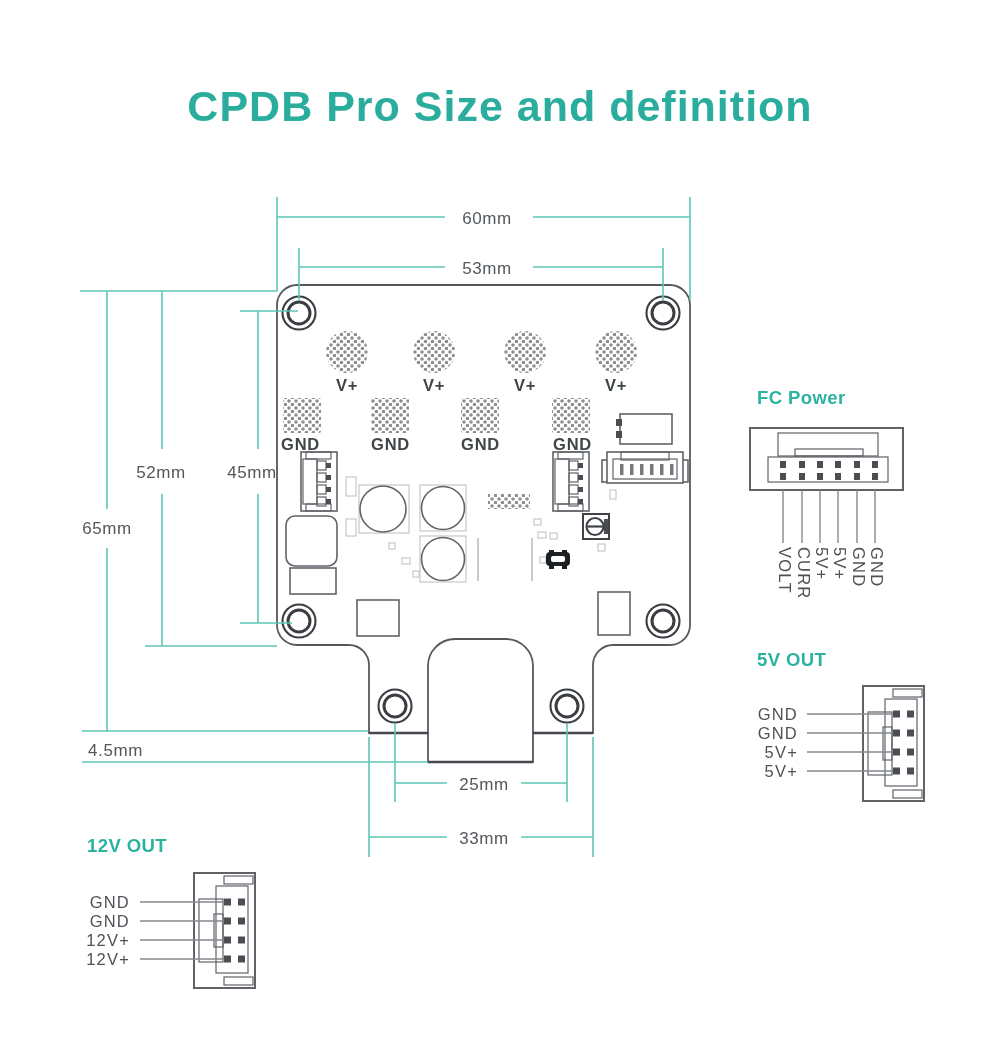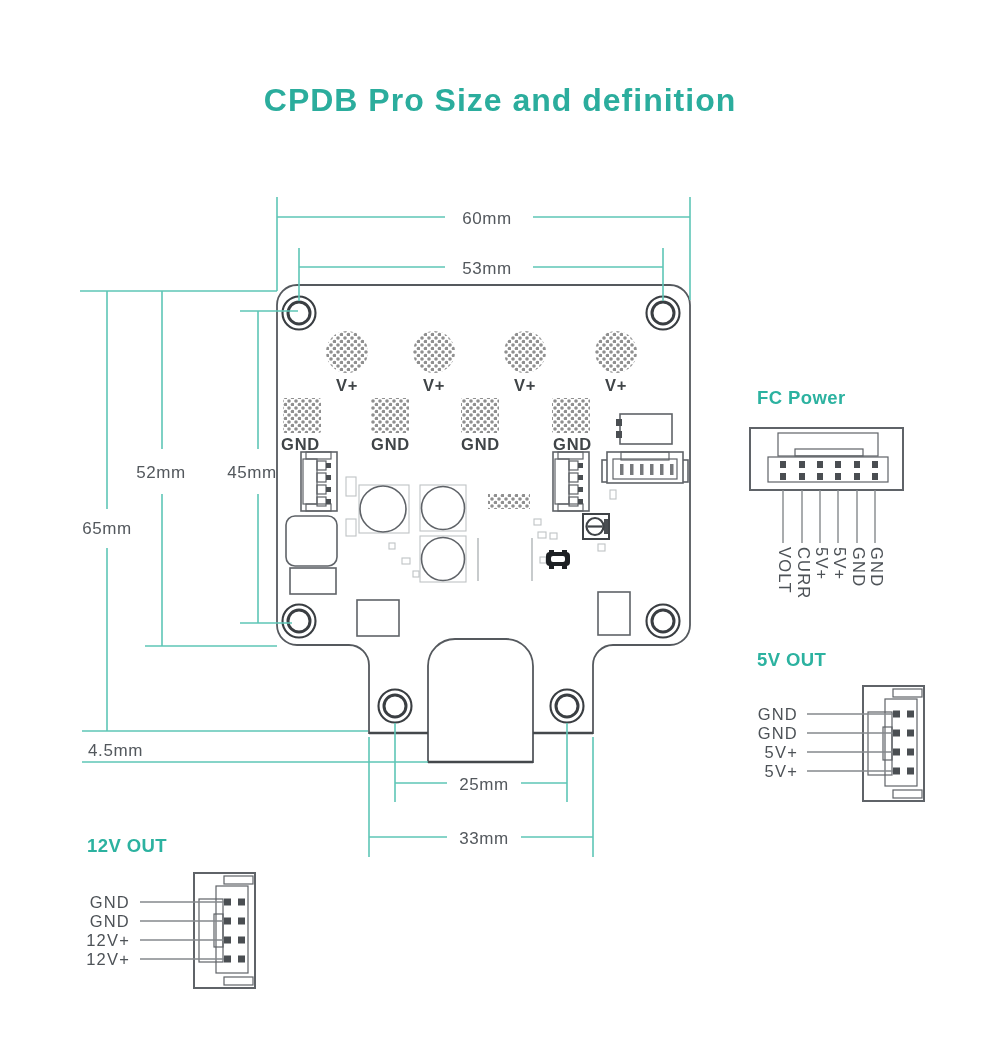--- a/index.html
+++ b/index.html
@@ -1,19 +1,19 @@
 <!DOCTYPE html>
 <html><head>
 <meta charset="utf-8">
 <style>
   html,body{margin:0;padding:0;background:#ffffff;}
   .canvas{position:relative;width:1000px;height:1050px;background:#ffffff;overflow:hidden;
           font-family:"Liberation Sans",sans-serif;}
   .page-title{position:absolute;top:82px;left:0;width:1000px;text-align:center;
-              font-size:32px;font-weight:700;color:#2bad9d;letter-spacing:1px;}
+              font-size:43px;font-weight:700;color:#2bad9d;letter-spacing:1px;}
   svg{position:absolute;top:0;left:0;}
   .dim{stroke:#5ec6b6;stroke-width:1.6;fill:none;}
   .dimtxt{font-family:"Liberation Sans",sans-serif;font-size:17px;fill:#53585d;letter-spacing:.6px;}
   .padtxt{font-family:"Liberation Sans",sans-serif;font-size:16.5px;font-weight:600;fill:#404548;letter-spacing:.8px;}
   .sectxt{font-family:"Liberation Sans",sans-serif;font-size:18.5px;font-weight:700;fill:#2cb2a0;letter-spacing:.4px;}
   .pintxt{font-family:"Liberation Sans",sans-serif;font-size:16.5px;fill:#4d5257;letter-spacing:1.2px;}
   .bline{stroke:#55595e;stroke-width:1.8;fill:#ffffff;}
   .comp{stroke:#5f6368;stroke-width:1.6;fill:#ffffff;}
   .comp2{stroke:#5f6368;stroke-width:1.2;fill:none;}
   .faint{stroke:#bfc3c5;stroke-width:1.1;fill:none;}

